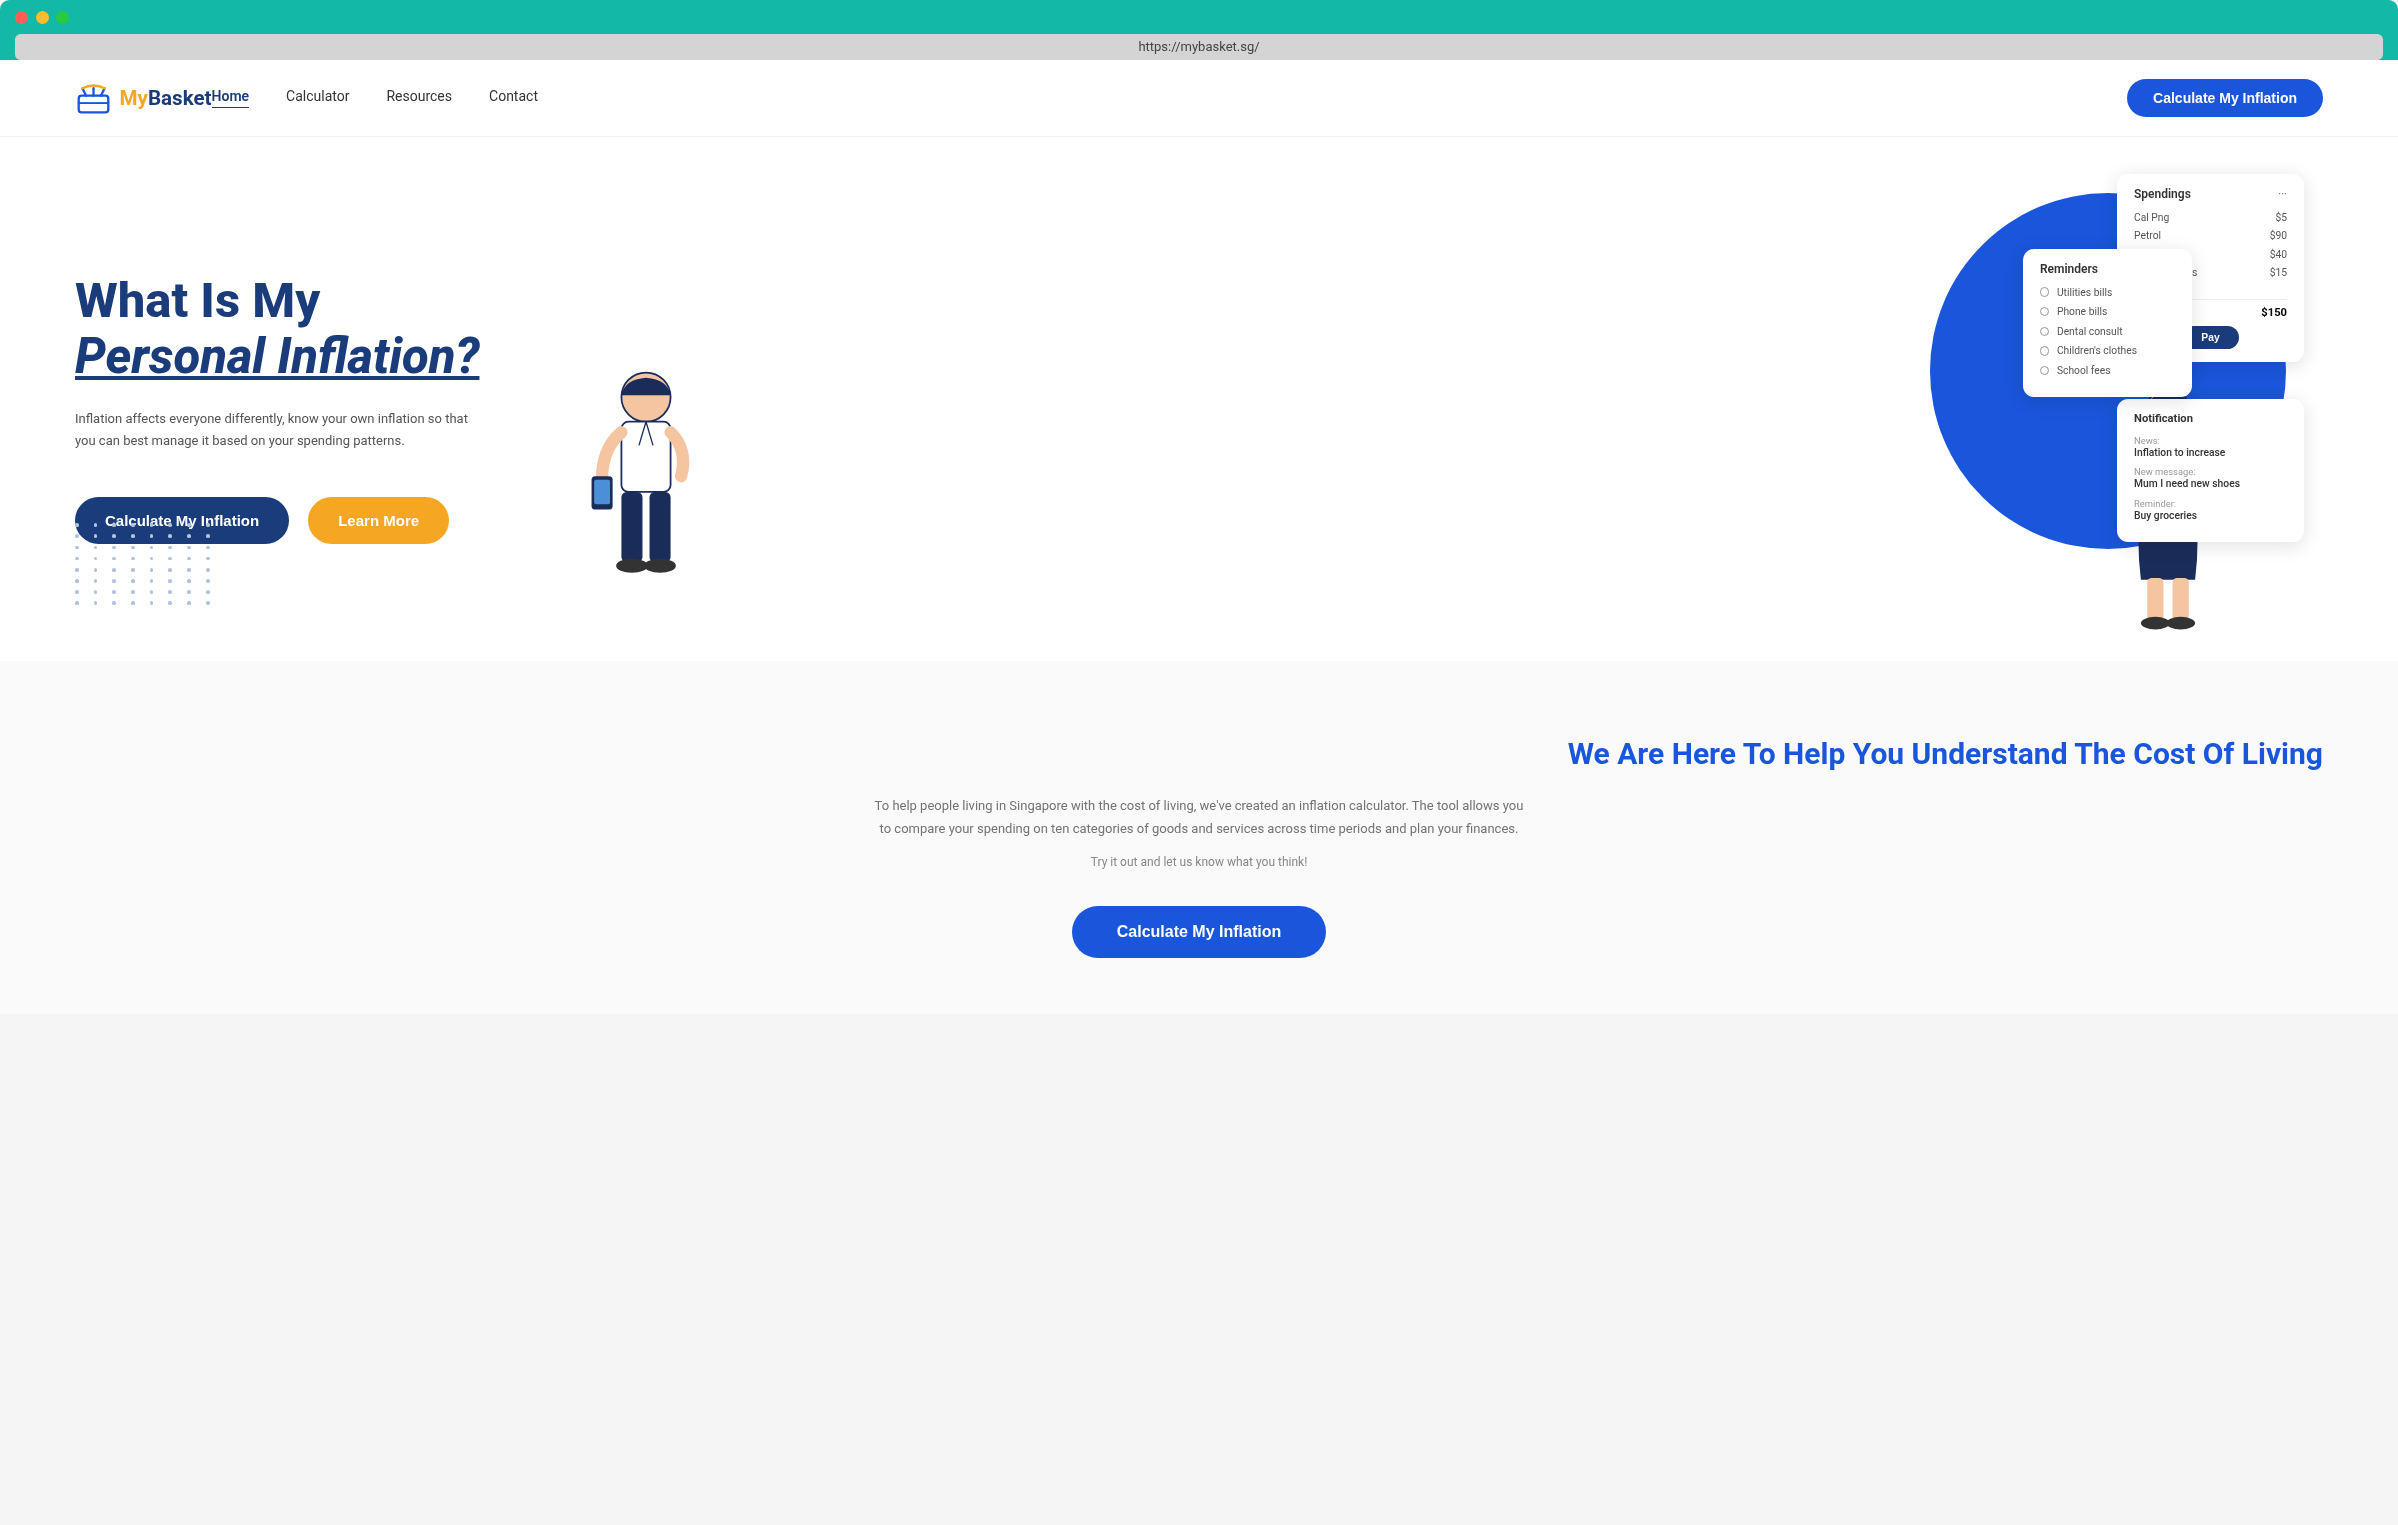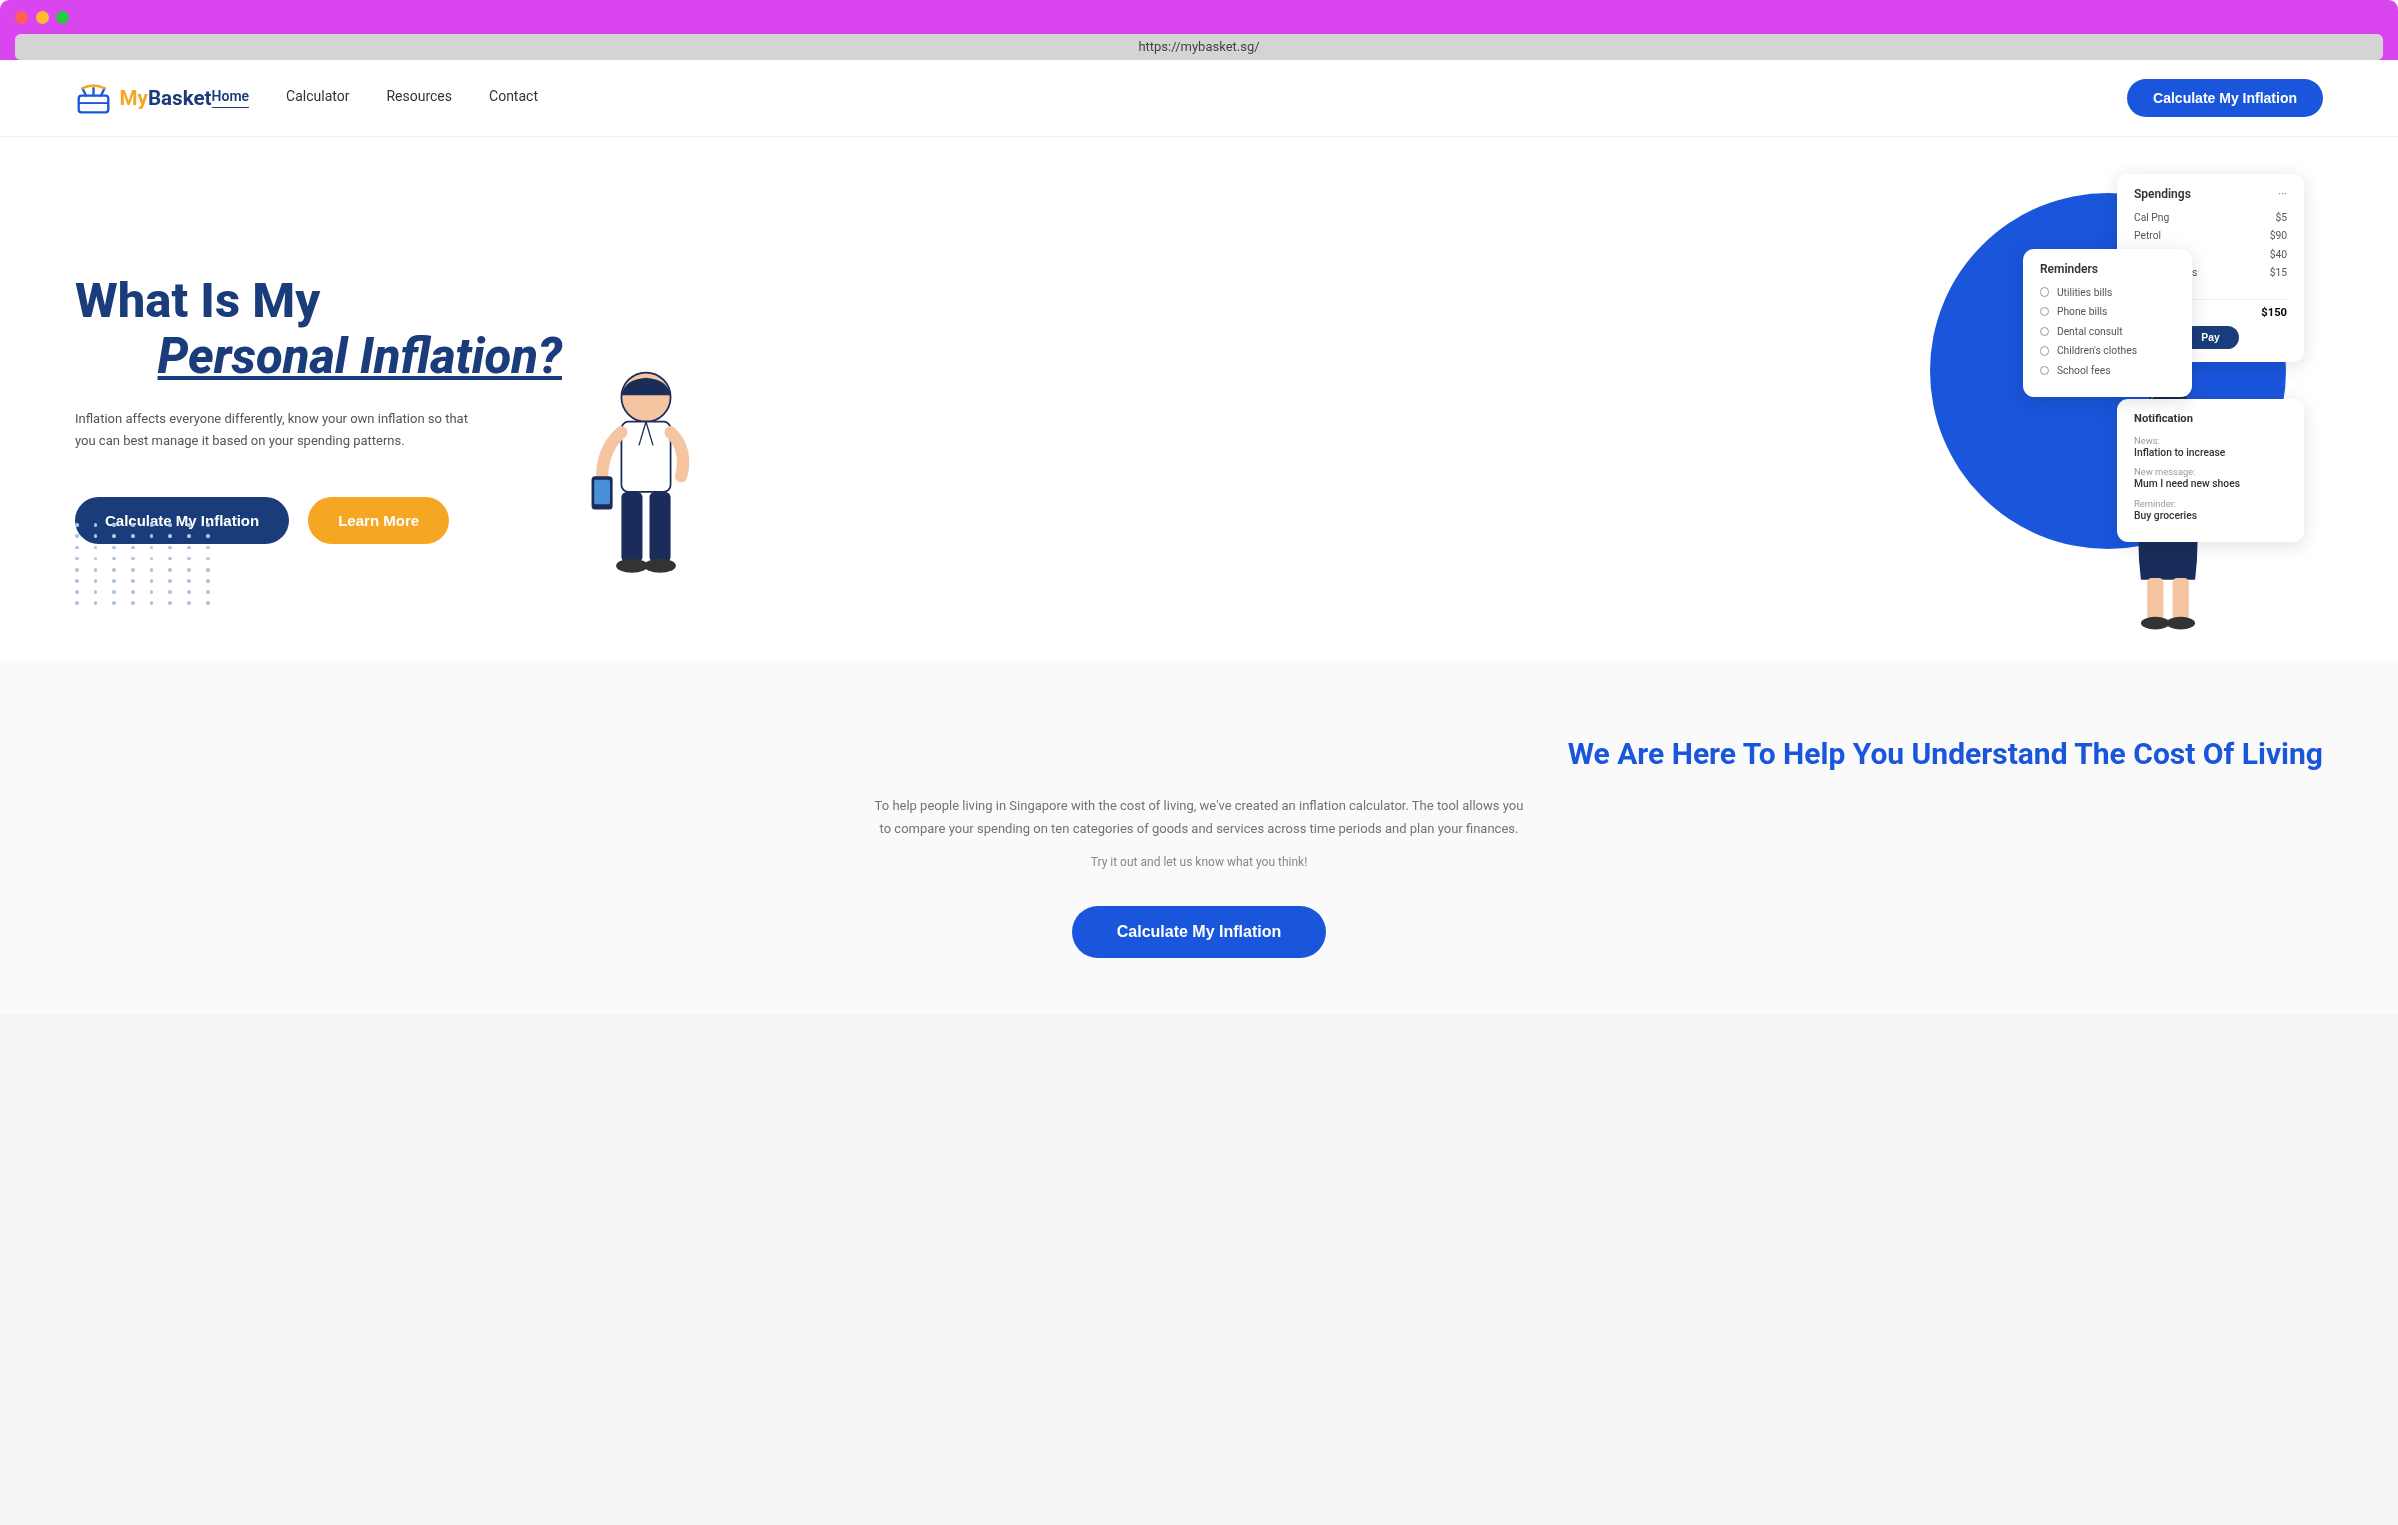--- a/index.html
+++ b/index.html
@@ -4,21 +4,21 @@
   <style>
     * { margin: 0; padding: 0; box-sizing: border-box; }
     body {
       font-family: -apple-system, BlinkMacSystemFont, 'Segoe UI', Roboto, Arial, sans-serif;
       background: #f5f5f5;
       min-height: 100vh;
     }
 
     
     .browser-chrome {
-      background: #d946ef;
+      background: #14b8a6;
       padding: 11.2px 15px 0;
       border-radius: 9.4px 9.4px 0 0;
     }
     .browser-dots {
       display: flex;
       gap: 7.5px;
       margin-bottom: 9.4px;
     }
     .dot {
       width: 13px; height: 13px;
@@ -111,21 +111,20 @@
     .hero-title {
       font-size: 49px;
       color: #1a3c7a;
       font-weight: 800;
       line-height: 1.15;
       margin-bottom: 22.5px;
     }
     .hero-title-italic {
       text-decoration: underline;
       display: block;
-      text-align: right;
     }
     .hero-desc {
       font-size: 13px;
       color: #555;
       line-height: 1.7;
       margin-bottom: 45px;
       max-width: 394px;
     }
     .hero-buttons {
       display: flex;

